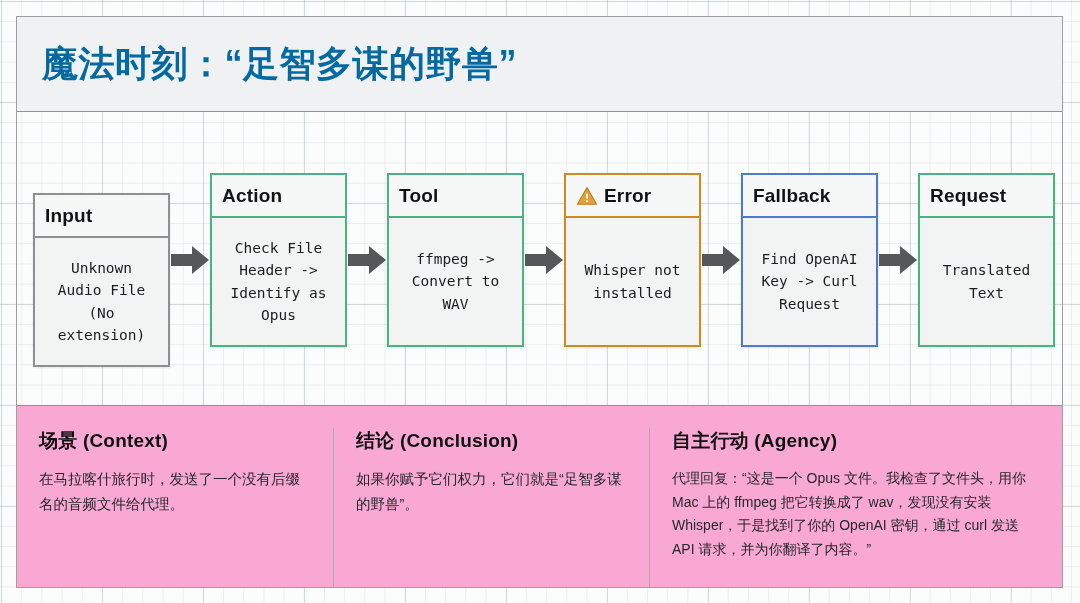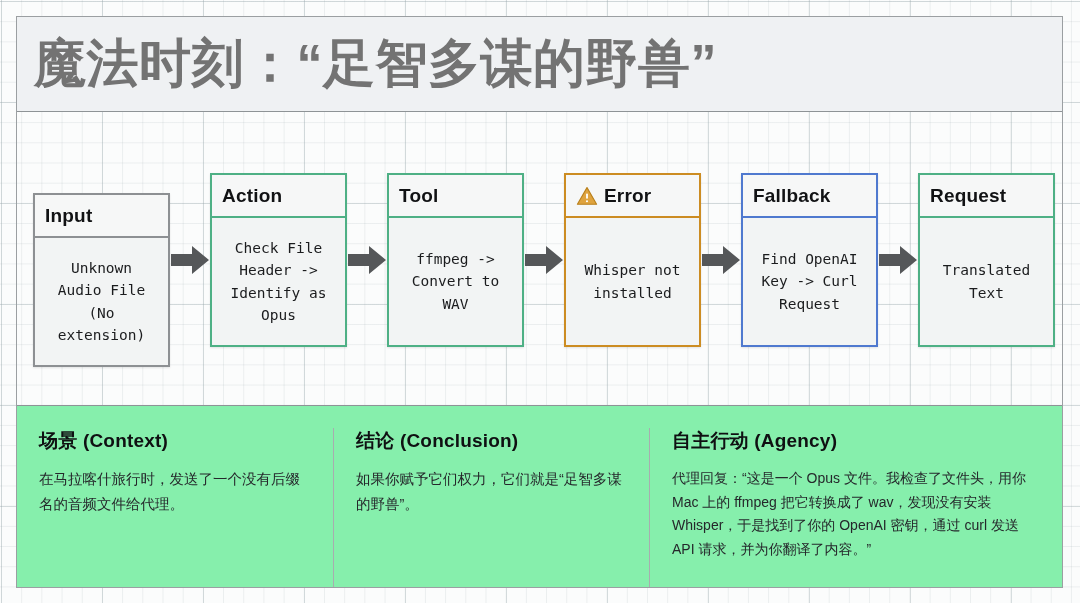--- a/index.html
+++ b/index.html
@@ -53,24 +53,24 @@
     top: 17px;
     width: 1045px;
     height: 95px;
     background: #eff1f3;
     border-bottom: 1.6px solid #8e9396;
     box-sizing: border-box;
     display: flex;
     align-items: center;
   }
   #title-text {
-    margin-left: 17px;
-    font-size: 52px;
+    margin-left: 25px;
+    font-size: 36px;
     font-weight: 700;
-    color: #737373;
+    color: #0369a1;
     letter-spacing: 0.5px;
     white-space: nowrap;
   }
 
   
   #flow-area {
     position: absolute;
     left: 17px;
     top: 113px;
     width: 1045px;
@@ -160,21 +160,21 @@
     justify-content: center;
   }
 
   
   #bottom-panel {
     position: absolute;
     left: 17px;
     top: 405px;
     width: 1045px;
     height: 182px;
-    background: #86efac;
+    background: #f9a8d4;
     border-top: 1.6px solid #8e9396;
     box-sizing: border-box;
     display: flex;
     padding: 22px 0 0 0;
   }
   .col {
     box-sizing: border-box;
     padding: 0 22px;
   }
   .col-context    { width: 316px; }

